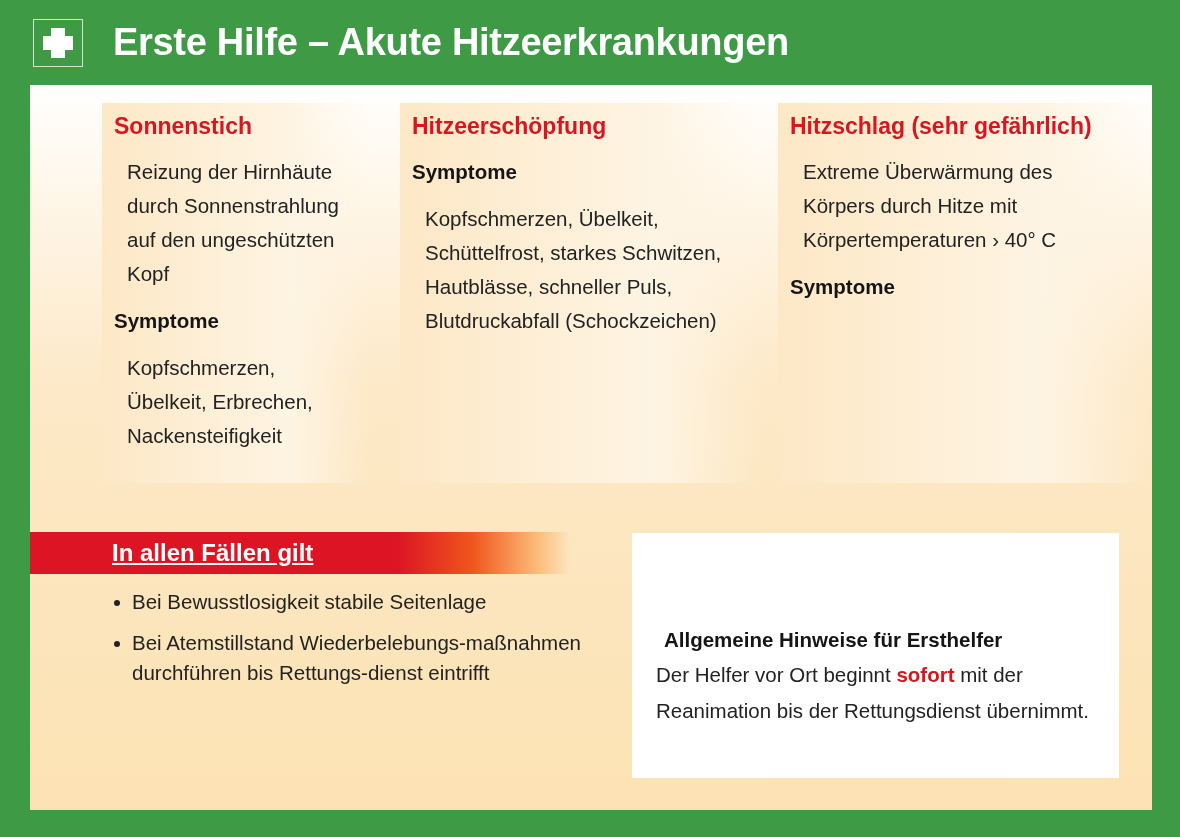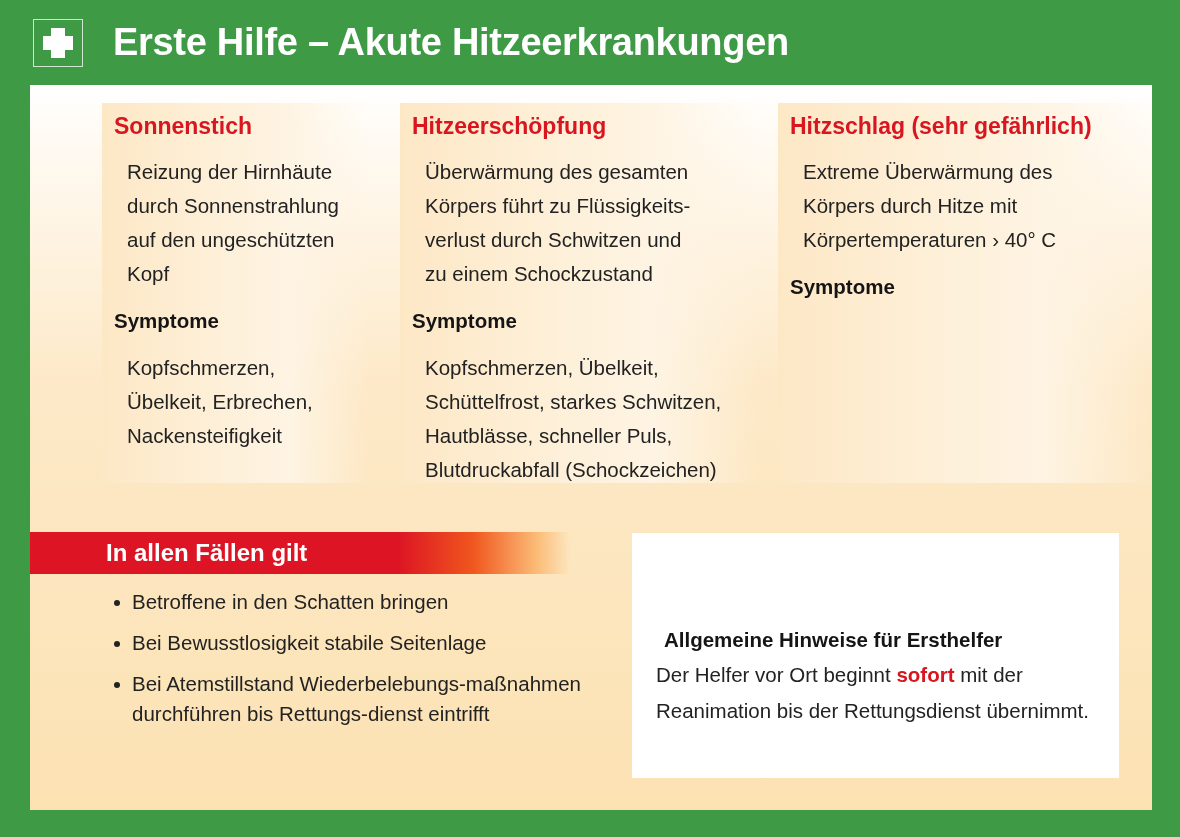--- a/index.html
+++ b/index.html
@@ -43,21 +43,21 @@
     margin: 13px; color: #222; font-size: 20.5px; line-height: 34px; white-space: pre-line;
   }
   .col h3 {
     margin: 8px 0 0 0; color: #151515; font-size: 20.5px; font-weight: bold; line-height: 34px;
   }
   .band {
     position: absolute; left: 0; top: 447px; width: 540px; height: 42px;
     background: linear-gradient(90deg, #dc1424 0%, #dc1424 68%, #f0561e 82%, #fbbd78 94%, rgba(252,226,179,0) 100%);
   }
   .band span {
-    position: absolute; left: 76px; top: 4px; color: #fff; font-size: 24px; font-weight: bold; line-height: 34px;
+    position: absolute; left: 82px; top: 4px; color: #fff; font-size: 24px; font-weight: bold; line-height: 34px; text-decoration: underline;
   }
   .bullets {
     position: absolute; left: 82px; top: 502px; width: 470px; margin: 0; padding: 0; list-style: none;
   }
   .bullets li {
     position: relative; padding-left: 20px; color: #222; font-size: 20.5px; line-height: 30px; margin-bottom: 11px;
   }
   .bullets li::before {
     content: ""; position: absolute; left: 2px; top: 13px; width: 6px; height: 6px; border-radius: 50%; background: #222;
   }
@@ -96,45 +96,40 @@
 auf den ungeschützten
 Kopf</p>
     <h3>Symptome</h3>
     <p>Kopfschmerzen,
 Übelkeit, Erbrechen,
 Nackensteifigkeit</p>
   </div>
 
   <div class="col c2">
     <h2>Hitzeerschöpfung</h2>
-    <p>Überwärmung des gesamten
-Körpers führt zu Flüssigkeits-
-verlust durch Schwitzen und
-zu einem Schockzustand</p>
     <h3>Symptome</h3>
     <p>Kopfschmerzen, Übelkeit,
 Schüttelfrost, starkes Schwitzen,
 Hautblässe, schneller Puls,
 Blutdruckabfall (Schockzeichen)</p>
   </div>
 
   <div class="col c3">
     <h2>Hitzschlag (sehr gefährlich)</h2>
     <p>Extreme Überwärmung des
 Körpers durch Hitze mit
 Körpertemperaturen › 40° C</p>
     <h3>Symptome</h3>
   </div>
 
   <div class="band">
     <span>In allen Fällen gilt</span>
   </div>
 
   <ul class="bullets">
-    <li>Betroffene in den Schatten bringen</li>
     <li>Bei Bewusstlosigkeit stabile Seitenlage</li>
     <li>Bei Atemstillstand Wiederbelebungs-maßnahmen durchführen bis Rettungs-dienst eintrifft</li>
   </ul>
 
   <div class="notruf">
     <h4>Allgemeine Hinweise für Ersthelfer</h4>
     <div class="nt-text"><span>Der Helfer vor Ort beginnt </span><span class="red">sofort</span><span> mit der Reanimation bis der Rettungsdienst übernimmt.</span></div>
   </div>
 
 </div>

